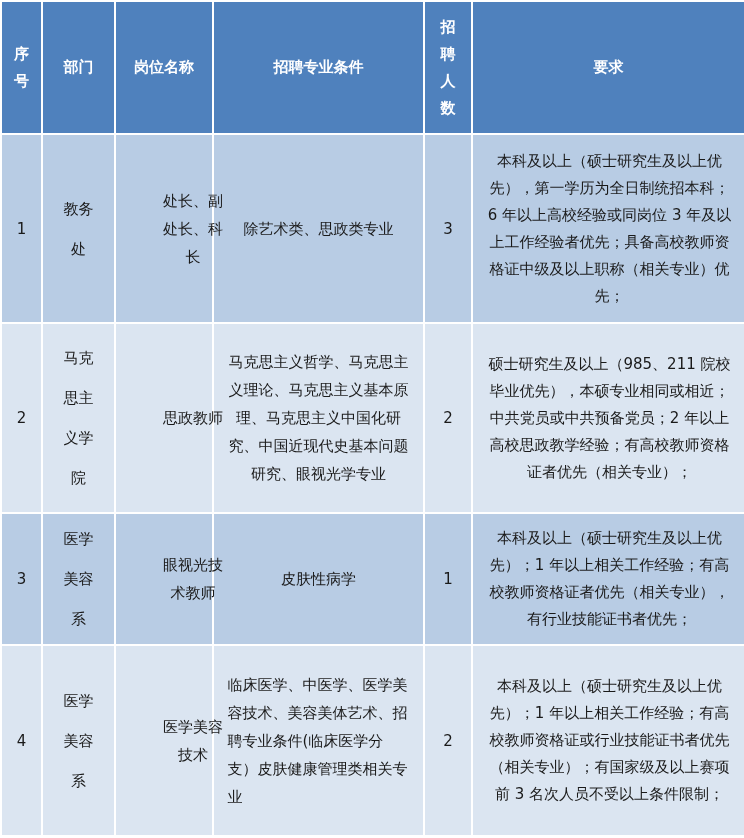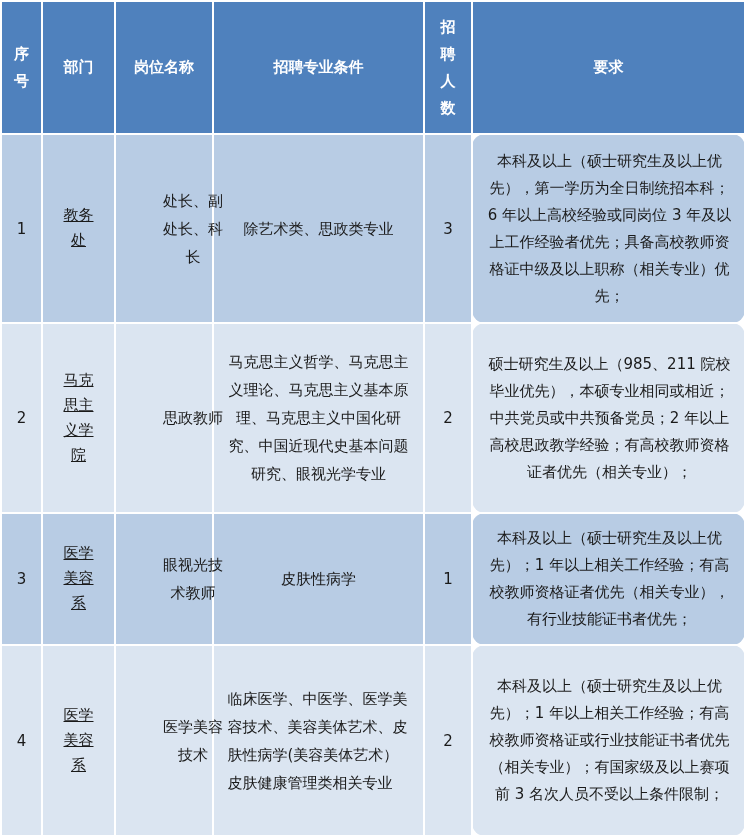--- a/index.html
+++ b/index.html
@@ -35,25 +35,24 @@
       height: 131px;
       font-size: 15px;
       line-height: 27px;
     }
     tr.row-odd td { background: #b8cce4; }
     tr.row-even td { background: #dbe5f1; }
     td.req {
       text-align: left;
       padding: 0 10px 0 12px !important;
       line-height: 27px !important;
-      border-radius: 13px;
     }
     .narrow { padding: 0 10px !important; }
     .vert { display: inline-block; width: 18px; word-break: break-all; }
-    .dept { display: inline-block; width: 34px; word-break: break-all; line-height: 25px; text-decoration: underline; }
+    .dept { display: inline-block; width: 34px; word-break: break-all; line-height: 40px; }
     .pos  { display: inline-block; width: 72px; word-break: break-all; margin-left: 36px; }
     .major { display: inline-block; width: 182px; word-break: break-all; line-height: 28px; }
   </style>
 </head>
 <body>
 
 <table class="recruit">
   <colgroup>
     <col style="width:41px">
     <col style="width:73px">
@@ -94,18 +93,18 @@
       <td><span class="dept">医学美容系</span></td>
       <td><span class="pos">眼视光技术教师</span></td>
       <td>皮肤性病学</td>
       <td class="narrow">1</td>
       <td class="req">本科及以上（硕士研究生及以上优先）；1 年以上相关工作经验；有高校教师资格证者优先（相关专业），有行业技能证书者优先；</td>
     </tr>
     <tr class="row-even" style="height:191px">
       <td class="narrow">4</td>
       <td><span class="dept">医学美容系</span></td>
       <td><span class="pos">医学美容技术</span></td>
-      <td><span class="major" style="text-align:left">临床医学、中医学、医学美容技术、美容美体艺术、皮肤性病学(美容美体艺术）皮肤健康管理类相关专业</span></td>
+      <td><span class="major" style="text-align:left">临床医学、中医学、医学美容技术、美容美体艺术、招聘专业条件(临床医学分支）皮肤健康管理类相关专业</span></td>
       <td class="narrow">2</td>
       <td class="req">本科及以上（硕士研究生及以上优先）；1 年以上相关工作经验；有高校教师资格证或行业技能证书者优先（相关专业）；有国家级及以上赛项前 3 名次人员不受以上条件限制；</td>
     </tr>
   </tbody>
 </table>
 
 </body></html>

